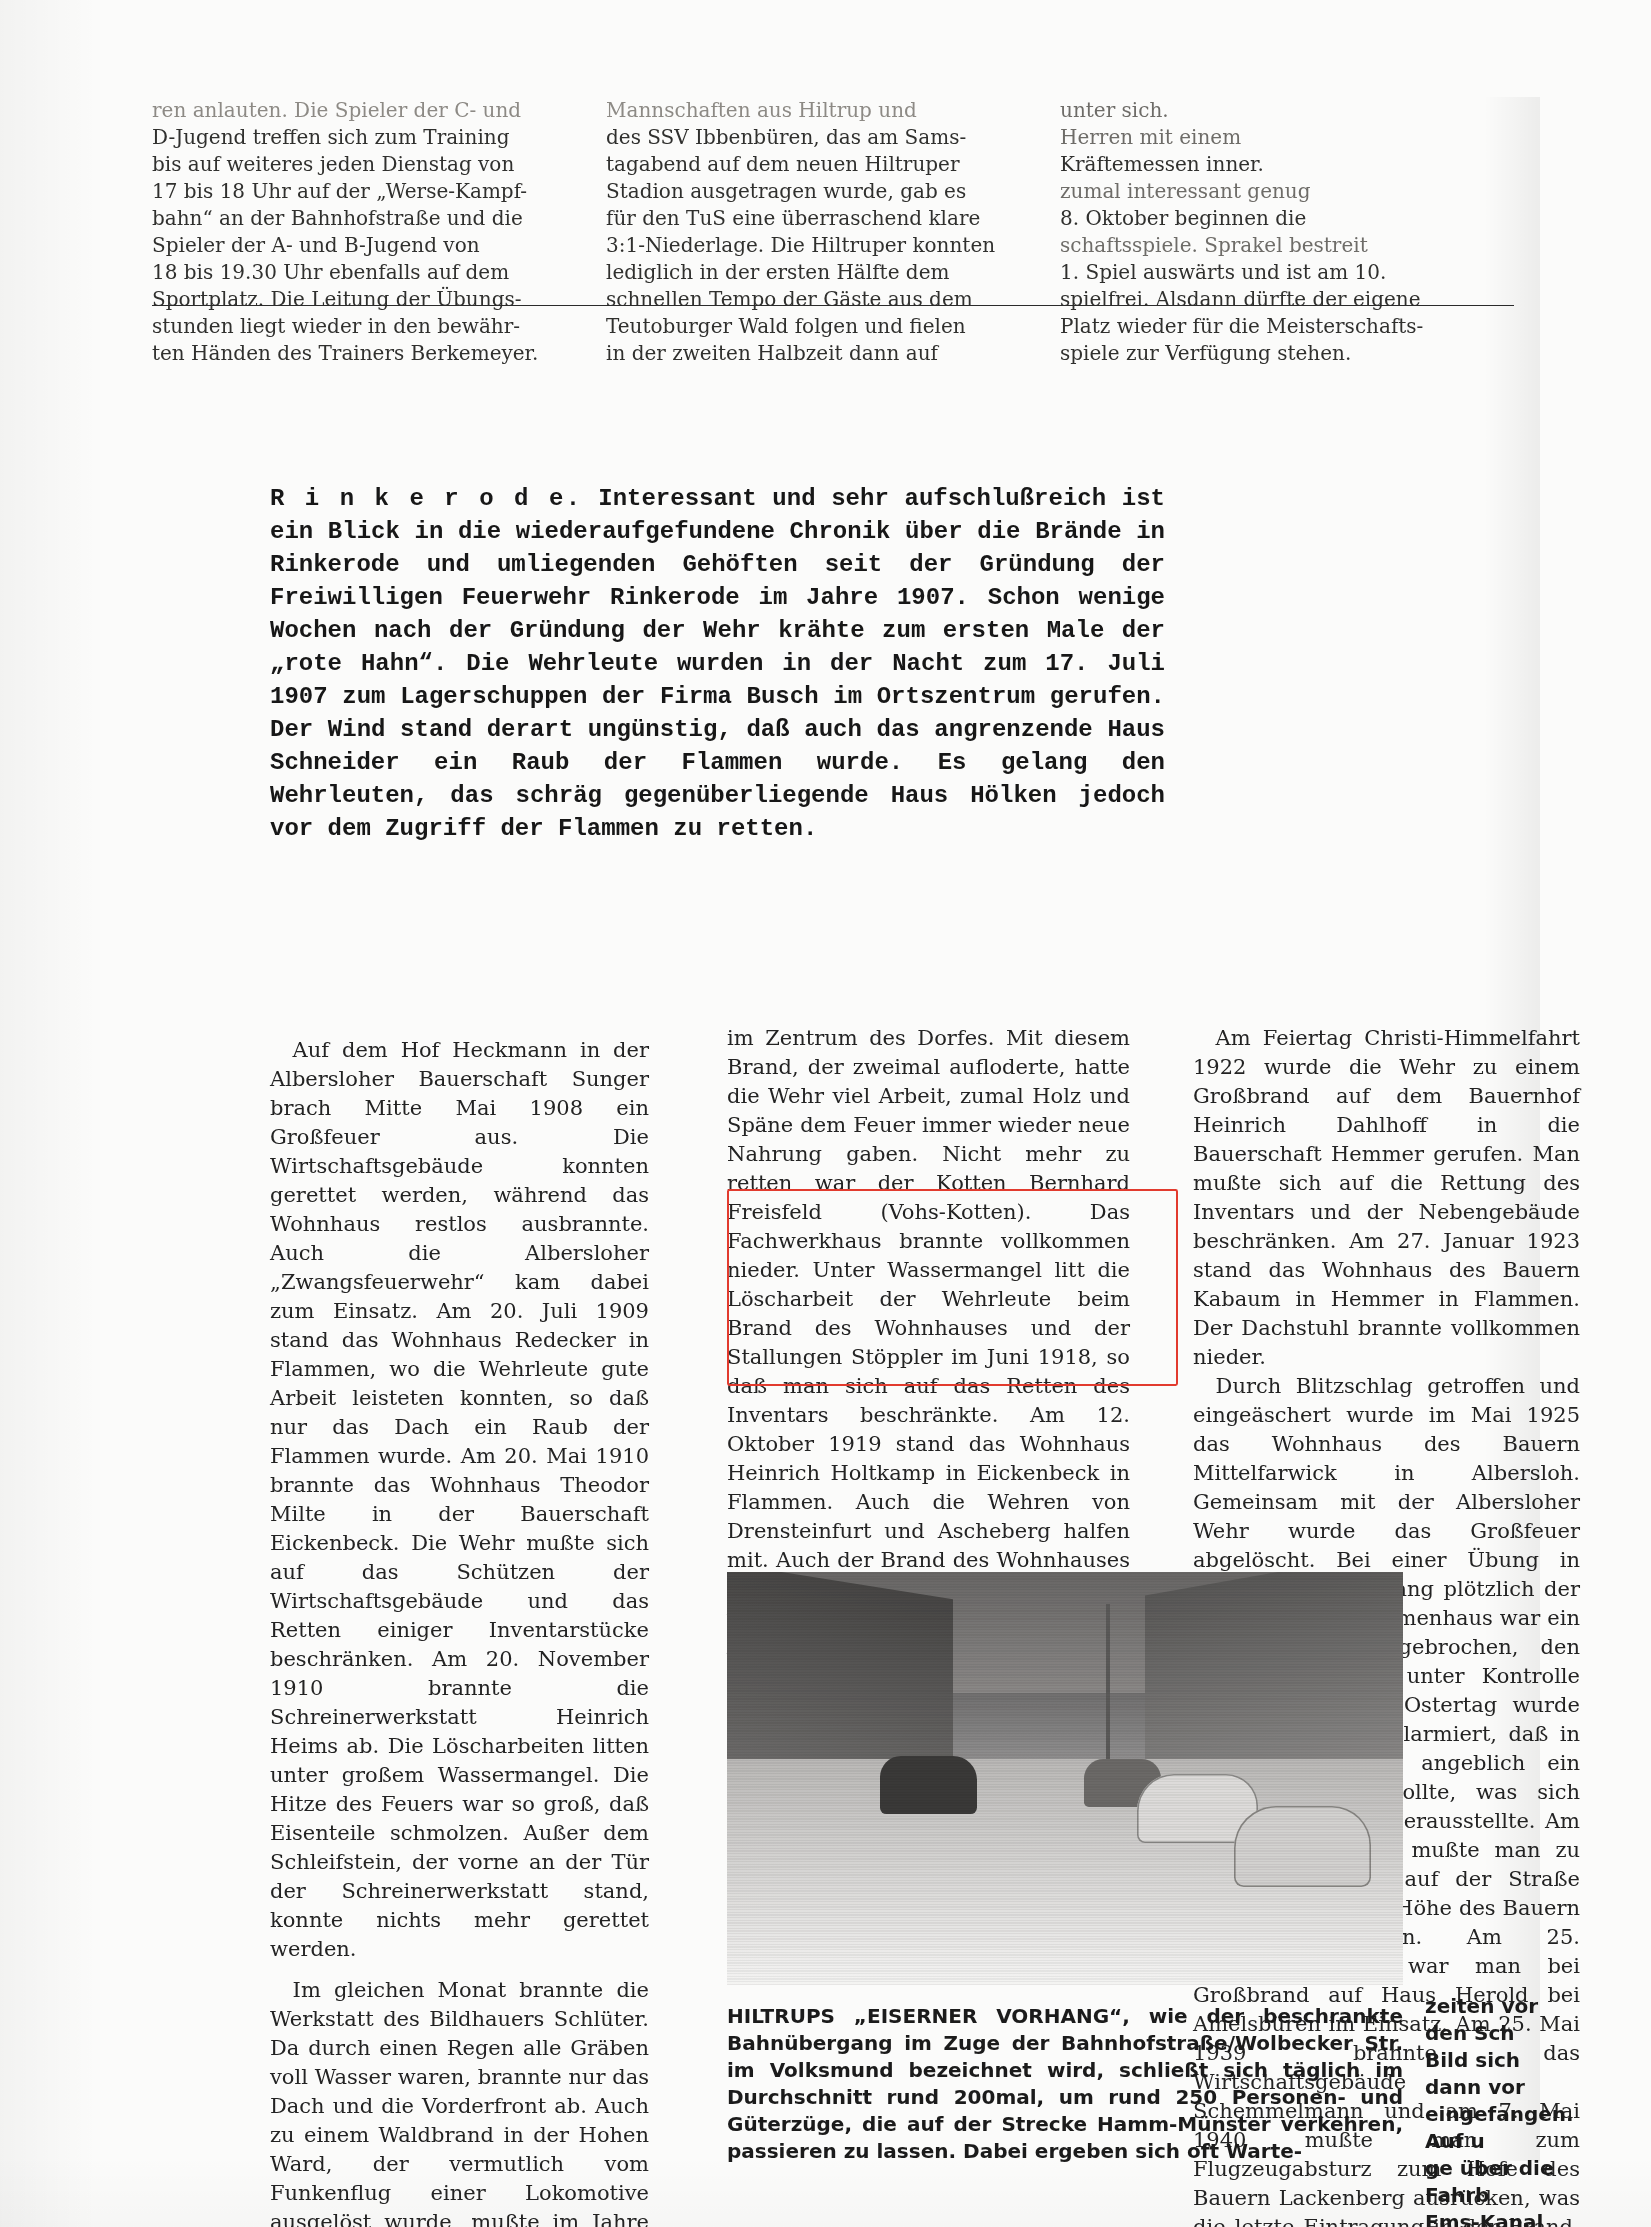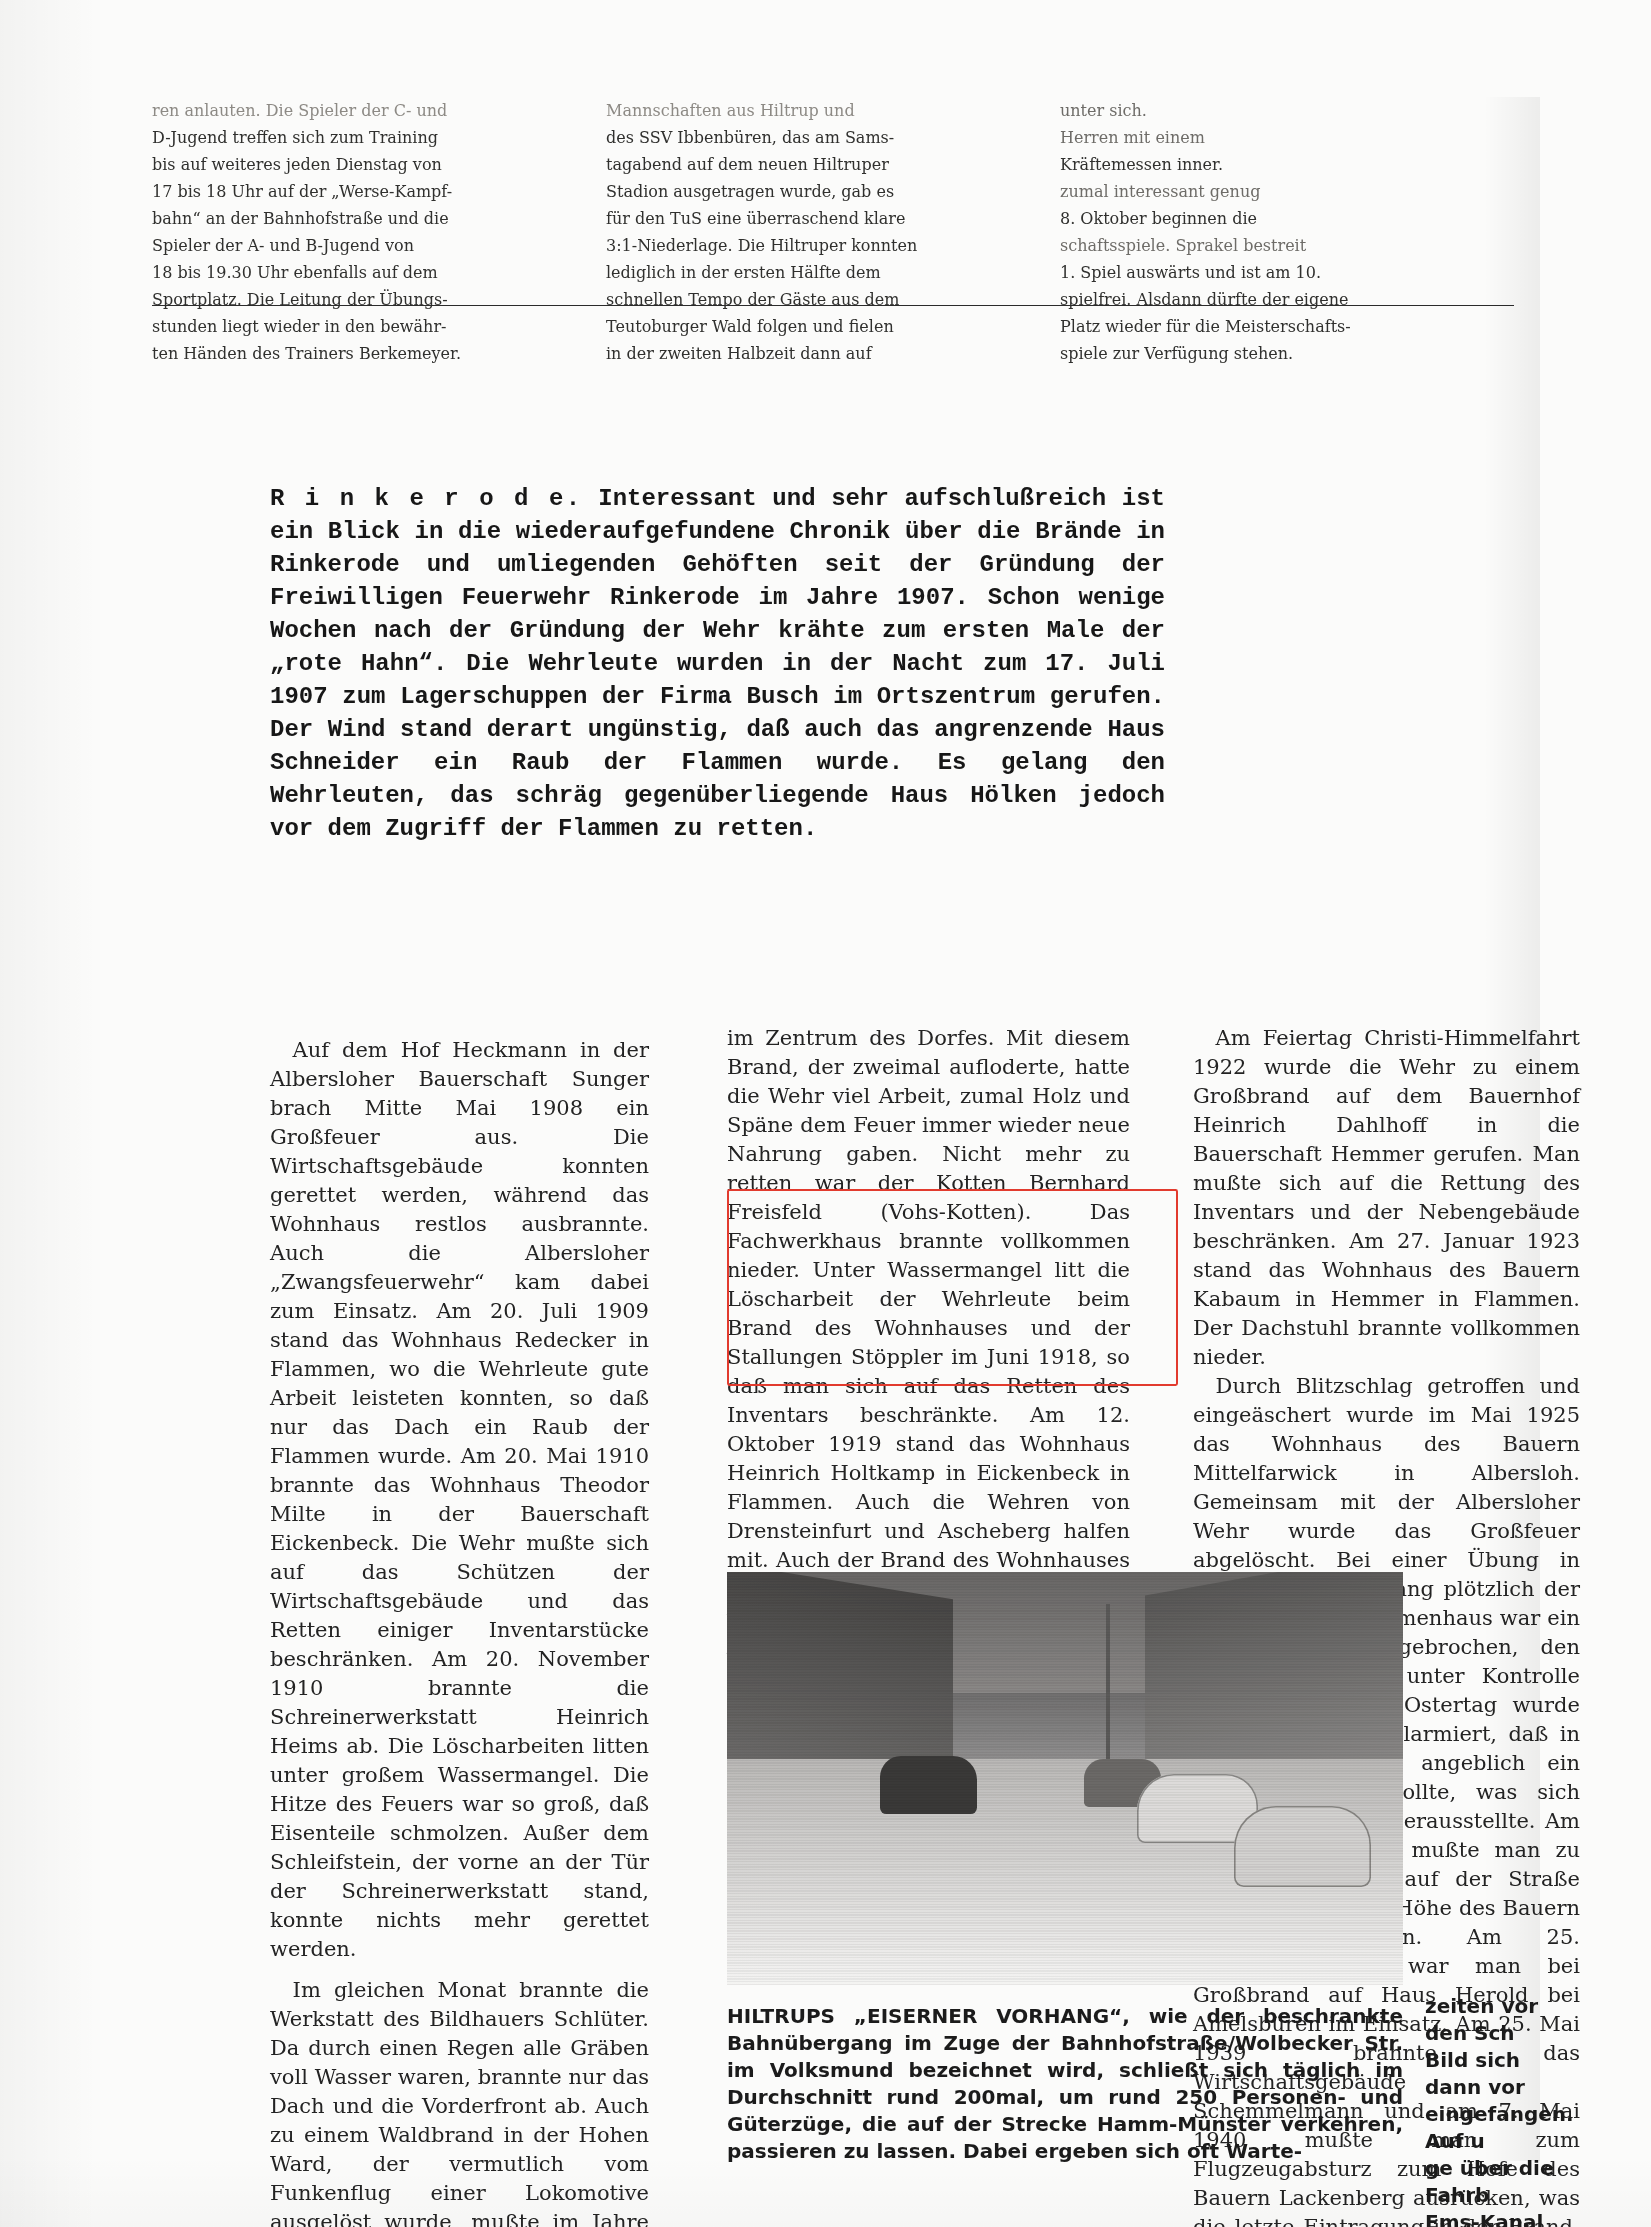--- a/index.html
+++ b/index.html
@@ -36,21 +36,21 @@
 
   
   .top-frag {
     position: absolute;
     left: 31px;
     top: 0px;
     width: 1362px;
     display: flex;
     gap: 24px;
     font-family: "DejaVu Serif", serif;
-    font-size: 16px;
+    font-size: 20px;
     line-height: 27px;
     color: #30302e;
     text-align: justify;
   }
   .top-frag .col { width: 430px; }
   .top-frag .col p { margin: 0; }
   .faded { color: #6e6c68; }
   .faded2 { color: #8d8a85; }
 
   .toprule {

